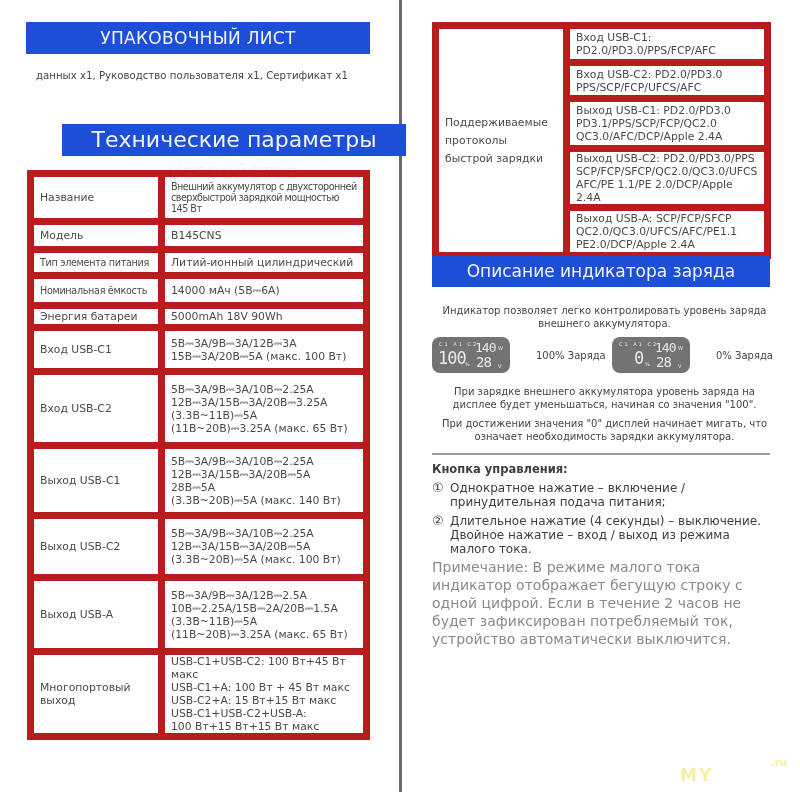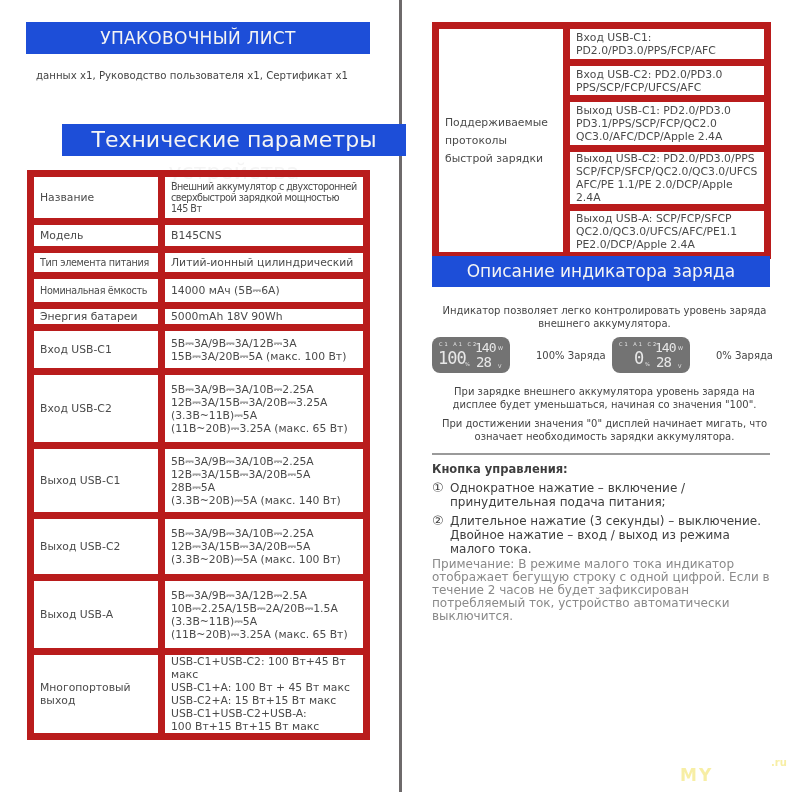--- a/index.html
+++ b/index.html
@@ -36,21 +36,21 @@
   .lcd .w { position:absolute; left:43px; top:3px; font-family:"DejaVu Sans Mono", monospace; font-size:13px; color:#e8e8e8; letter-spacing:-1px; }
   .lcd .wv { position:absolute; left:66px; top:8px; font-size:5px; color:#e8e8e8; }
   .lcd .v { position:absolute; left:44px; top:17px; font-family:"DejaVu Sans Mono", monospace; font-size:14px; color:#e8e8e8; letter-spacing:-1px; }
   .lcd .vv { position:absolute; left:66px; top:26px; font-size:5px; color:#e8e8e8; }
   .lcd-label { font-size:10px; margin-left:26px; color:#454545; }
 
   .hr { position:absolute; left:432px; top:453px; width:338px; height:2px; background:#9a9a9a; }
   .btn-title { position:absolute; left:432px; top:462px; font-size:11.5px; font-weight:bold; color:#3e3e3e; }
   .step { position:absolute; left:432px; width:345px; font-size:12px; line-height:14px; color:#3e3e3e; display:flex; }
   .step .num { width:18px; flex:none; font-size:13px; }
-  .note { position:absolute; left:432px; top:558px; width:345px; font-size:12px; line-height:13px; color:#8a8a8a; }
+  .note { position:absolute; left:432px; top:558px; width:345px; font-size:14px; line-height:18px; color:#8a8a8a; }
   .wm { position:absolute; left:680px; top:765px; font-weight:bold; font-size:17px; color:#f3e46a; opacity:0.6; letter-spacing:2px; }
   .wm2 { position:absolute; left:771px; top:757px; font-weight:bold; font-size:10px; color:#f3e46a; opacity:0.6; }
 </style>
 </head>
 <body>
 
 <div class="divider"></div>
 
 <div class="banner" id="b1">УПАКОВОЧНЫЙ ЛИСТ</div>
 <div class="pack">
@@ -209,18 +209,18 @@
 <div class="para" style="top:417px;">При достижении значения "0" дисплей начинает мигать, что означает необходимость зарядки аккумулятора.</div>
 
 <div class="hr"></div>
 <div class="btn-title">Кнопка управления:</div>
 <div class="step" style="top:481px;">
   <span class="num">①</span>
   <span>Однократное нажатие – включение / принудительная подача питания;</span>
 </div>
 <div class="step" style="top:514px;">
   <span class="num">②</span>
-  <span>Длительное нажатие (3 секунды) – выключение. Двойное нажатие – вход / выход из режима малого тока.</span>
+  <span>Длительное нажатие (4 секунды) – выключение. Двойное нажатие – вход / выход из режима малого тока.</span>
 </div>
 <div class="note">Примечание: В режиме малого тока индикатор отображает бегущую строку с одной цифрой. Если в течение 2 часов не будет зафиксирован потребляемый ток, устройство автоматически выключится.</div>
 
 <div class="wm">MY</div>
 <div class="wm2">.ru</div>
 
 </body></html>

